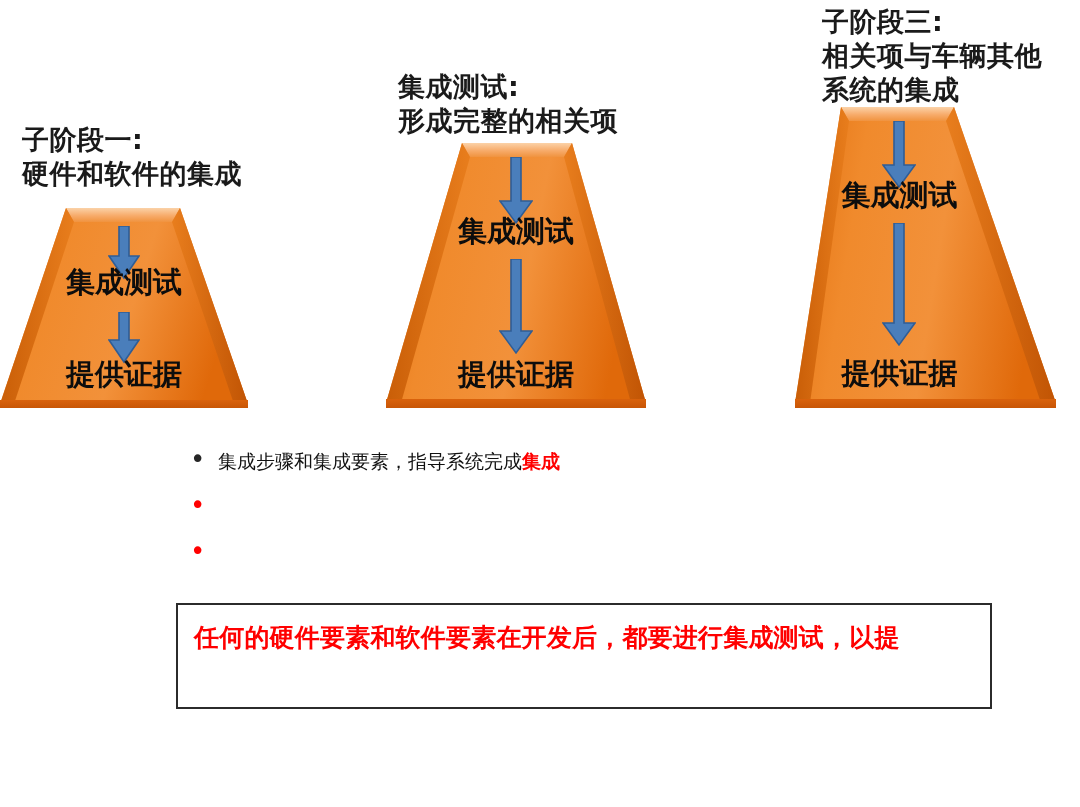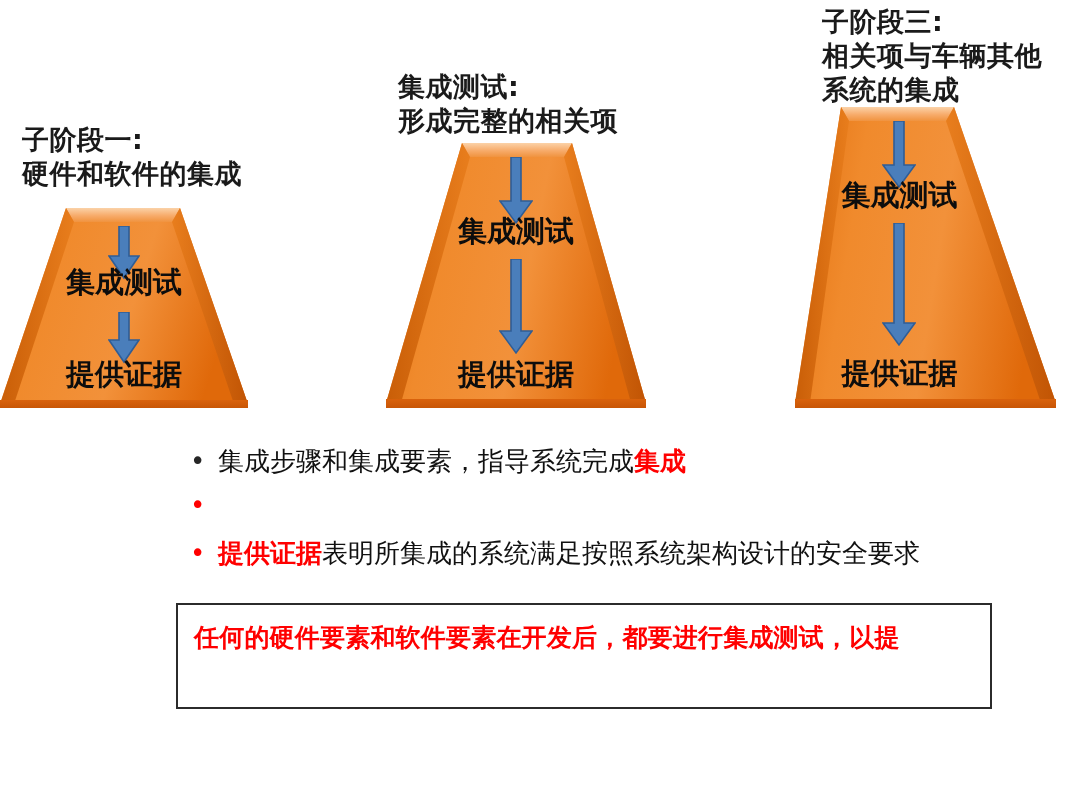--- a/index.html
+++ b/index.html
@@ -101,21 +101,21 @@
     width: 28px;
     flex: 0 0 28px;
     font-size: 26px;
     line-height: 26px;
     text-align: left;
     padding-left: 4px;
   }
   .bullet-dot.dark { color: #262626; }
   .bullet-dot.red  { color: #ff0000; }
   .bullet-text {
-    font-size: 26px;
+    font-size: 19px;
     line-height: 30px;
     color: #111111;
     white-space: nowrap;
   }
   .bullet-text b {
     color: #ff0000;
     font-weight: bold;
   }
 
   
@@ -351,21 +351,20 @@
       <span class="bullet-dot dark">•</span>
       <span class="bullet-text"><span>集成步骤和集成要素，指导系统完成</span><b>集成</b><span></span></span>
     </div>
 
     <div class="bullet-row">
       <span class="bullet-dot red">•</span>
     </div>
 
     <div class="bullet-row">
       <span class="bullet-dot red">•</span>
-      <span class="bullet-text"><span></span><b>提供证据</b><span>表明所集成的系统满足按照系统架构设计的安全要求</span></span>
     </div>
   </div>
 
   <div class="callout">
     <div class="callout-line">任何的硬件要素和软件要素在开发后，都要进行集成测试，以提</div>
   </div>
 
 </div>
 
 </body></html>

